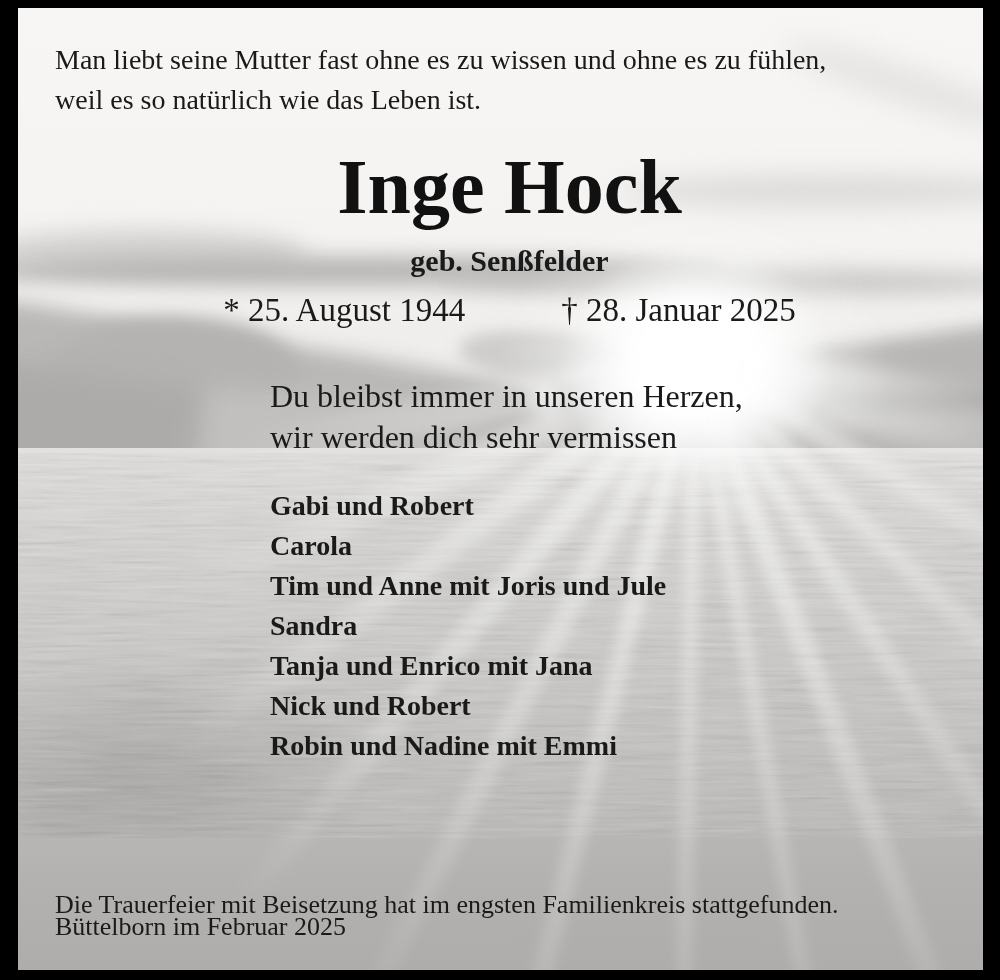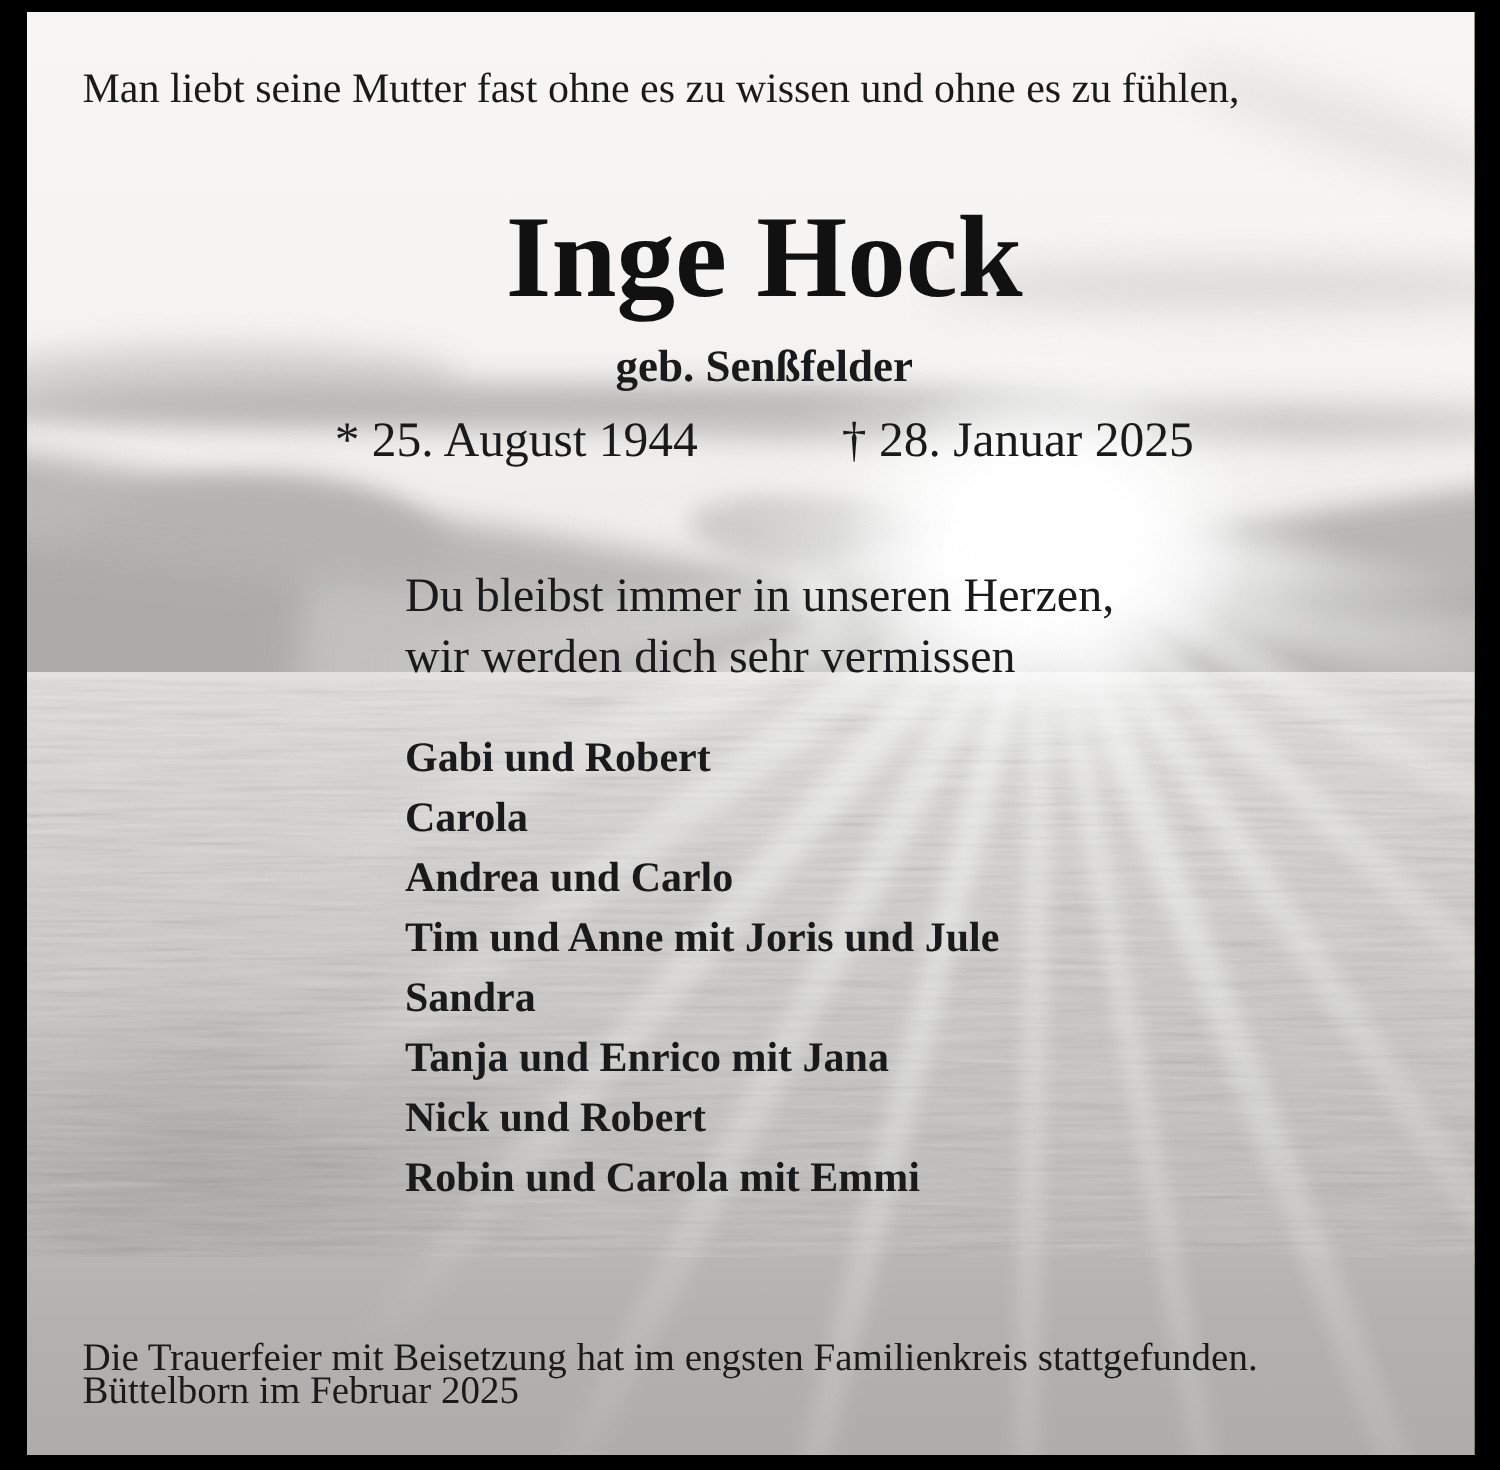--- a/index.html
+++ b/index.html
@@ -50,21 +50,21 @@
   .r9 {width:760px;height:22px;margin-top:-11px;transform:rotate(117deg);opacity:.55;}
   .r10{width:720px;height:24px;margin-top:-12px;transform:rotate(130deg);opacity:.6;}
   .r11{width:660px;height:26px;margin-top:-13px;transform:rotate(143deg);opacity:.55;}
   .r12{width:580px;height:30px;margin-top:-15px;transform:rotate(156deg);opacity:.5;}
   .r13{width:470px;height:36px;margin-top:-18px;transform:rotate(169deg);opacity:.45;}
   .r14{width:330px;height:40px;margin-top:-20px;transform:rotate(181deg);opacity:.4;}
 
   
   .txt{color:#1a1a1a;}
   .quote{left:37px;top:32px;font-size:28px;line-height:40px;}
-  .header{left:0;right:0;top:124px;text-align:center;padding-left:18px;}
+  .header{left:0;right:0;top:140px;text-align:center;padding-left:18px;}
   .name{font-size:78px;font-weight:700;line-height:1;letter-spacing:0;color:#111;}
   .birthname{font-size:30px;font-weight:700;margin-top:18px;}
   .dates{display:flex;justify-content:center;gap:96px;font-size:33px;margin-top:14px;}
   .message{left:252px;top:368px;font-size:32px;line-height:41px;}
   .names{left:252px;top:478px;font-size:28px;font-weight:700;line-height:40px;}
   .notice{left:37px;top:880px;font-size:26px;line-height:34px;}
   .placedate{left:37px;top:902px;font-size:26px;line-height:34px;text-align:right;}
 </style>
 </head>
 <body>
@@ -110,44 +110,44 @@
     <div class="layer ray r8"></div>
     <div class="layer ray r9"></div>
     <div class="layer ray r10"></div>
     <div class="layer ray r11"></div>
     <div class="layer ray r12"></div>
     <div class="layer ray r13"></div>
     <div class="layer ray r14"></div>
 
     <div class="layer txt quote">
       <div>Man liebt seine Mutter fast ohne es zu wissen und ohne es zu fühlen,</div>
+      <div>weil es so natürlich wie das Leben ist.</div>
     </div>
 
     <div class="layer txt header">
       <div class="name">Inge Hock</div>
       <div class="birthname">geb. Senßfelder</div>
       <div class="dates">
         <span>* 25. August 1944</span>
         <span>† 28. Januar 2025</span>
       </div>
     </div>
 
     <div class="layer txt message">
       <div>Du bleibst immer in unseren Herzen,</div>
       <div>wir werden dich sehr vermissen</div>
     </div>
 
     <div class="layer txt names">
       <div>Gabi und Robert</div>
       <div>Carola</div>
-      <div>Andrea und Carlo</div>
       <div>Tim und Anne mit Joris und Jule</div>
       <div>Sandra</div>
       <div>Tanja und Enrico mit Jana</div>
       <div>Nick und Robert</div>
-      <div>Robin und Carola mit Emmi</div>
+      <div>Robin und Nadine mit Emmi</div>
     </div>
 
     <div class="layer txt notice">Die Trauerfeier mit Beisetzung hat im engsten Familienkreis stattgefunden.</div>
     <div class="layer txt placedate">Büttelborn im Februar 2025</div>
 
   </div>
 </div>
 
 </body></html>

